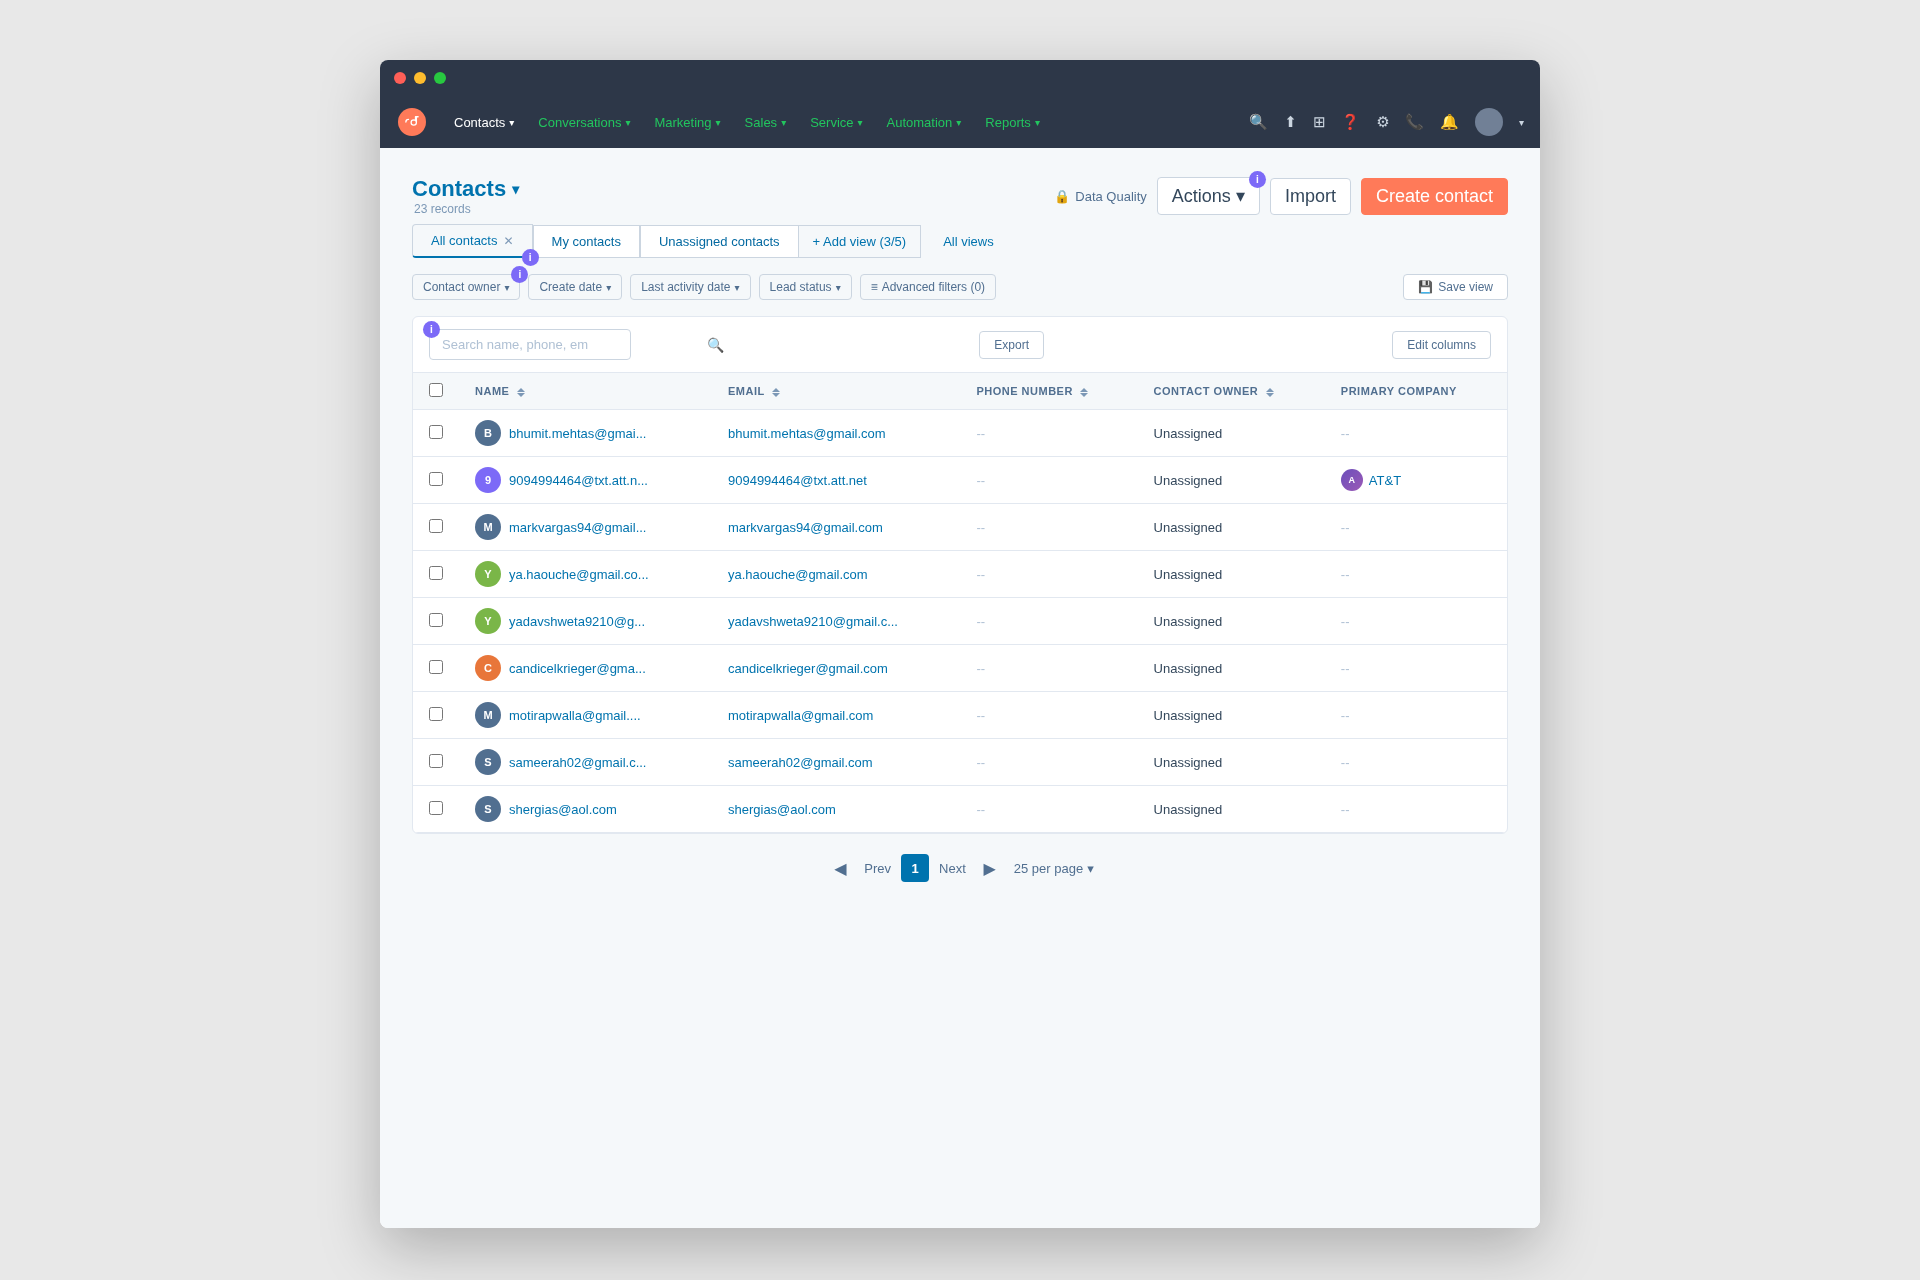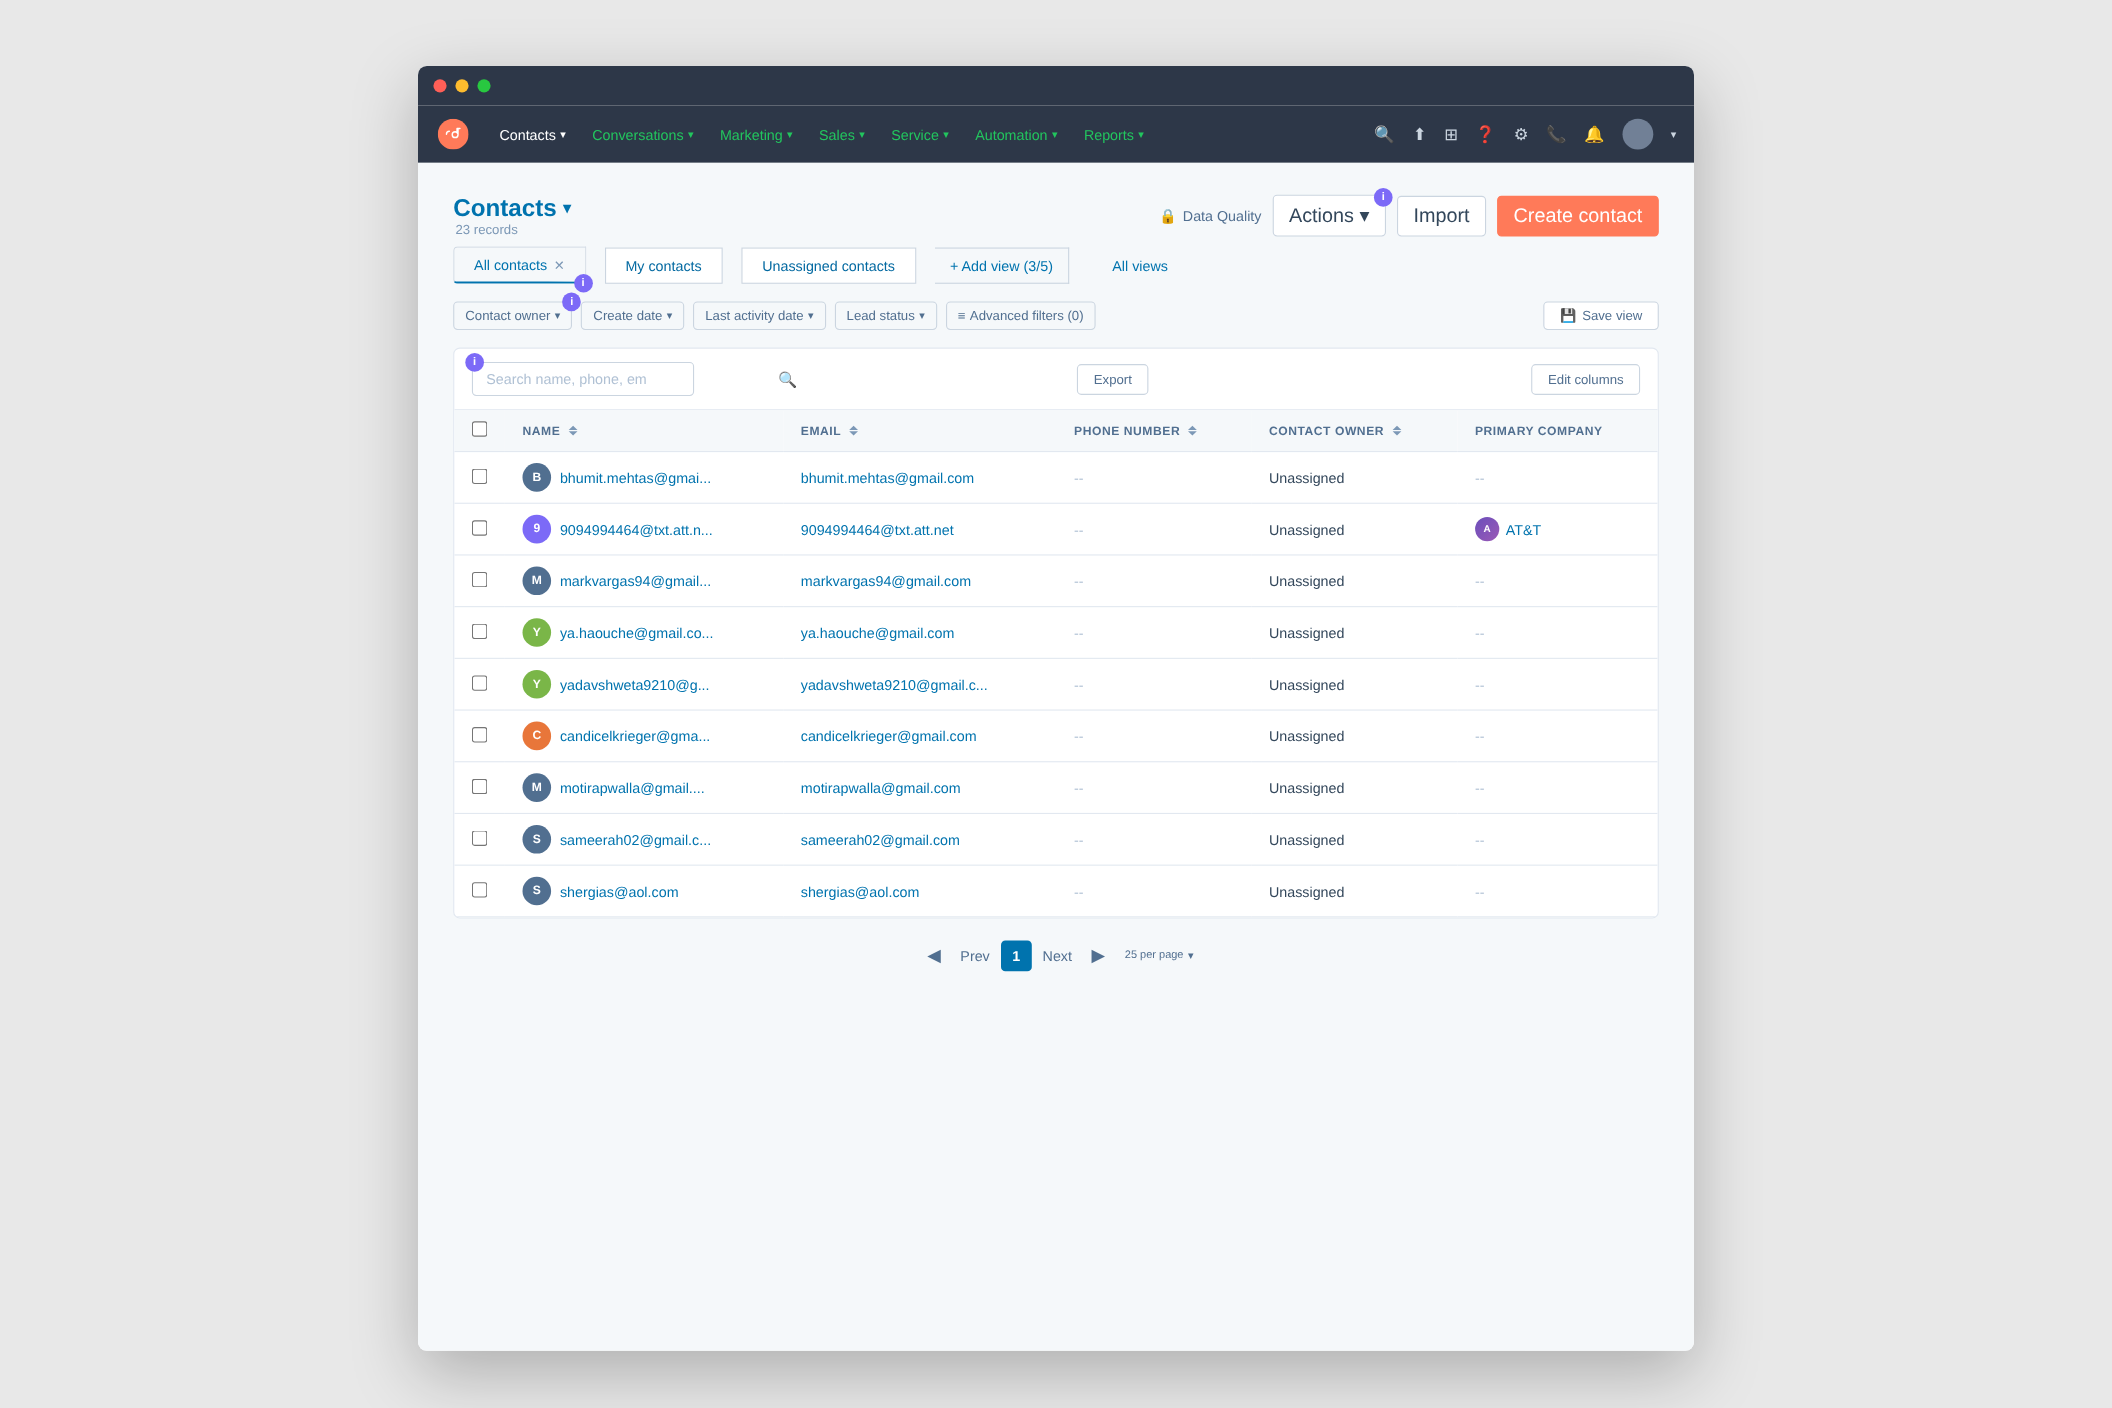--- a/index.html
+++ b/index.html
@@ -164,21 +164,21 @@
       cursor: pointer;
       position: relative;
     }
 
     
     .tabs-row {
       display: flex;
       align-items: center;
       margin-bottom: 16px;
       border-bottom: none;
-      gap: 17px;
+      gap: 0;
     }
     .tab {
       padding: 8px 18px;
       background: #fff;
       border: 1px solid #cbd5e0;
       cursor: pointer;
       font-size: 13px;
       color: #0369a1;
       display: flex;
       align-items: center;
@@ -420,23 +420,23 @@
       background: #0073ae;
       color: #fff;
       font-size: 13px;
       font-weight: 600;
       display: flex; align-items: center; justify-content: center;
     }
     .per-page-btn {
       background: none;
       border: none;
       cursor: pointer;
-      font-size: 10px;
+      font-size: 13px;
       color: #516f90;
-      display: flex; align-items: flex-start; gap: 4px;
+      display: flex; align-items: center; gap: 4px;
     }
 
     .select-all-check {
       width: 14px; height: 14px;
       cursor: pointer;
     }
 
     .row-check {
       width: 14px; height: 14px;
       cursor: pointer;

